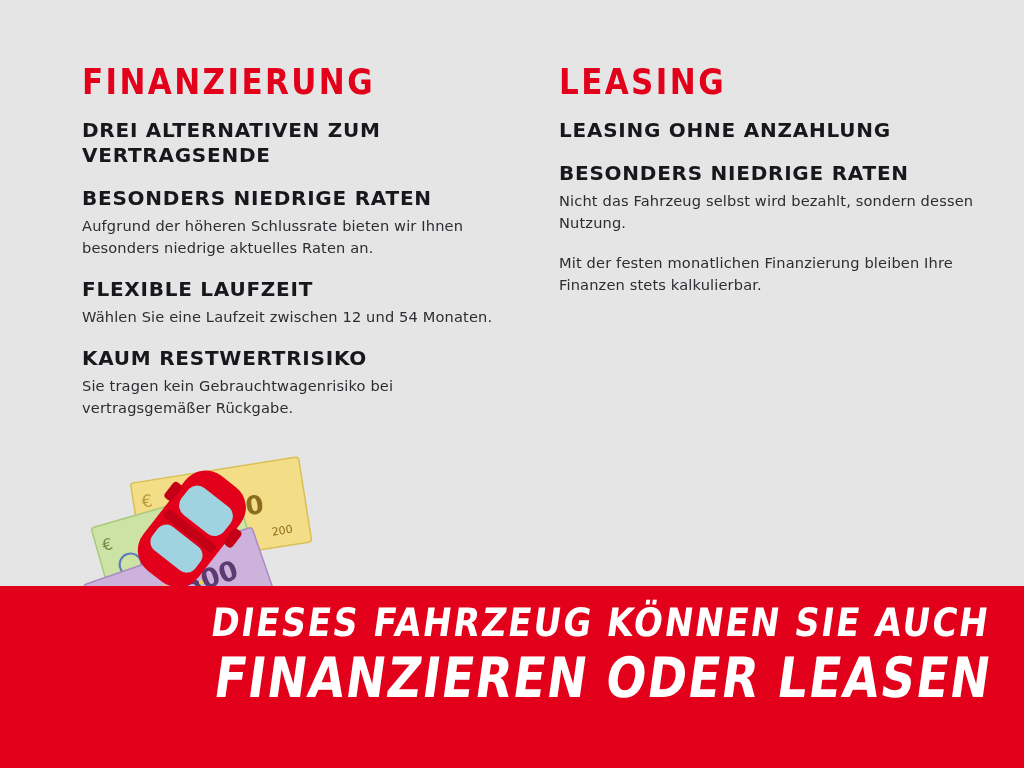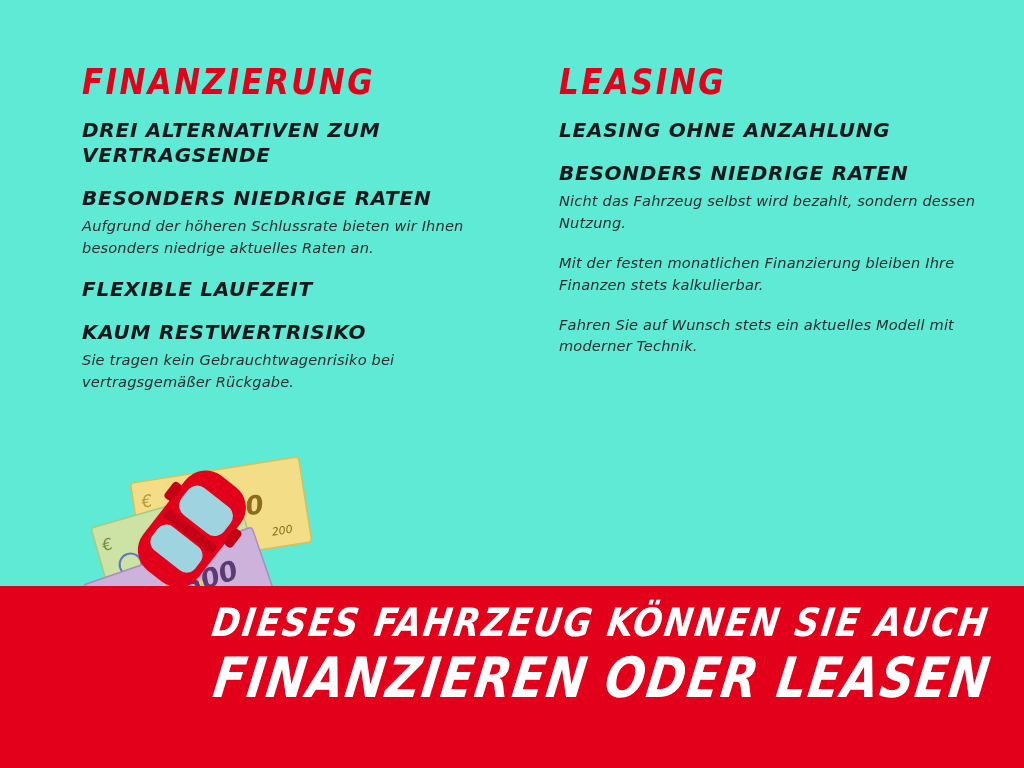--- a/index.html
+++ b/index.html
@@ -9,22 +9,21 @@
     height: 768px;
     overflow: hidden;
     background: #ffffff;
     font-family: "DejaVu Sans", sans-serif;
   }
 
   #page {
     position: relative;
     width: 1024px;
     height: 768px;
-    background: #5eead4;
-    font-style: italic;
+    background: #e5e5e5;
   }
 
   
   .columns {
     position: absolute;
     top: 66px;
     left: 0;
     width: 1024px;
     display: flex;
   }
@@ -130,20 +129,21 @@
         <div class="block-head">Drei Alternativen zum Vertragsende</div>
       </div>
 
       <div class="block">
         <div class="block-head">Besonders niedrige Raten</div>
         <div class="block-body">Aufgrund der höheren Schlussrate bieten wir Ihnen besonders niedrige aktuelles Raten an.</div>
       </div>
 
       <div class="block">
         <div class="block-head">Flexible Laufzeit</div>
+        <div class="block-body">Wählen Sie eine Laufzeit zwischen 12 und 54 Monaten.</div>
       </div>
 
       <div class="block">
         <div class="block-head">Kaum Restwertrisiko</div>
         <div class="block-body">Sie tragen kein Gebrauchtwagenrisiko bei vertragsgemäßer Rückgabe.</div>
       </div>
     </div>
 
     <div class="column right">
       <div class="col-title">Leasing</div>
@@ -155,21 +155,20 @@
       <div class="block">
         <div class="block-head">Besonders niedrige Raten</div>
         <div class="block-body">Nicht das Fahrzeug selbst wird bezahlt, sondern dessen Nutzung.</div>
       </div>
 
       <div class="block">
         <div class="block-body">Mit der festen monatlichen Finanzierung bleiben Ihre Finanzen stets kalkulierbar.</div>
       </div>
 
       <div class="block">
-        <div class="block-body">Fahren Sie auf Wunsch stets ein aktuelles Modell mit moderner Technik.</div>
       </div>
     </div>
 
   </div>
 
   <div class="illustration">
     <svg width="250" height="200" viewBox="0 0 250 200" xmlns="http://www.w3.org/2000/svg">
 
       <g transform="rotate(-9 140 60)">
         <rect x="58" y="18" width="170" height="86" rx="3" fill="#f3dd86" stroke="#d9bf55" stroke-width="1.5"></rect>

